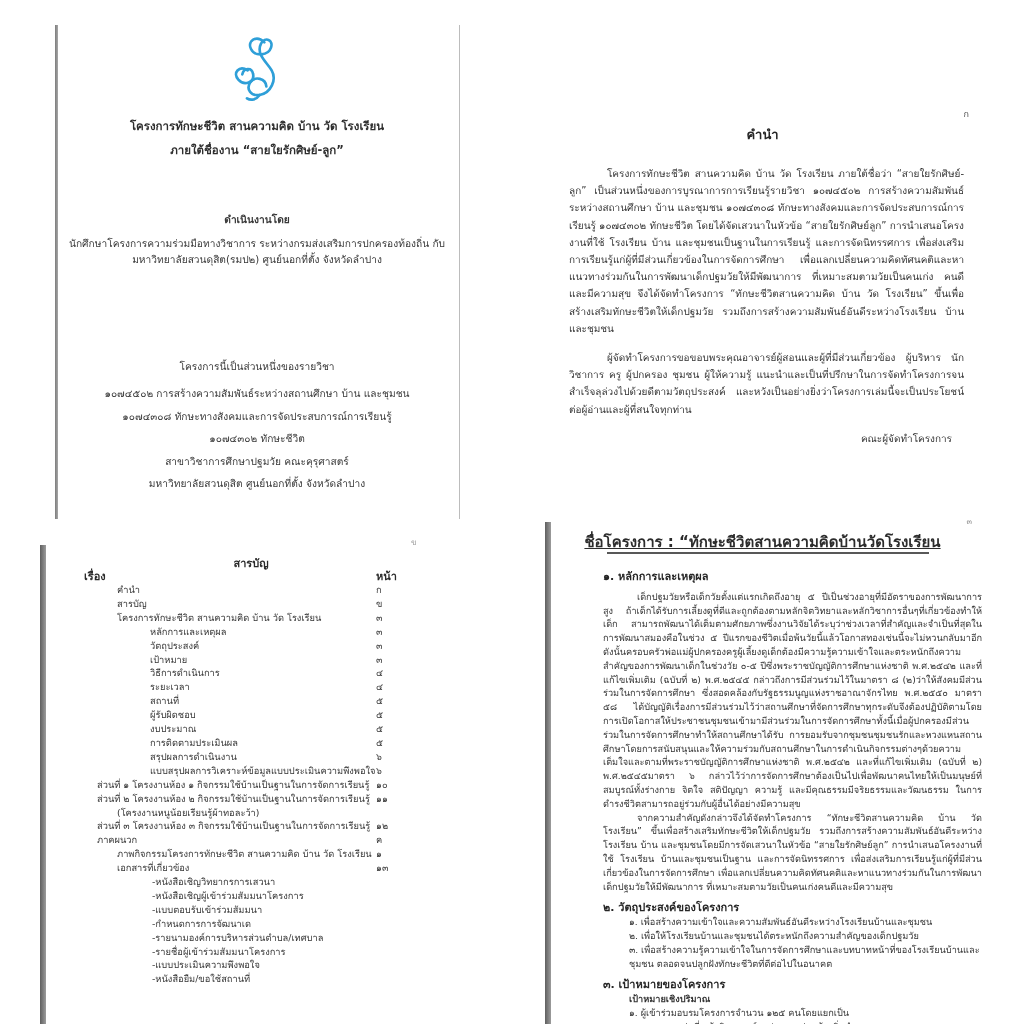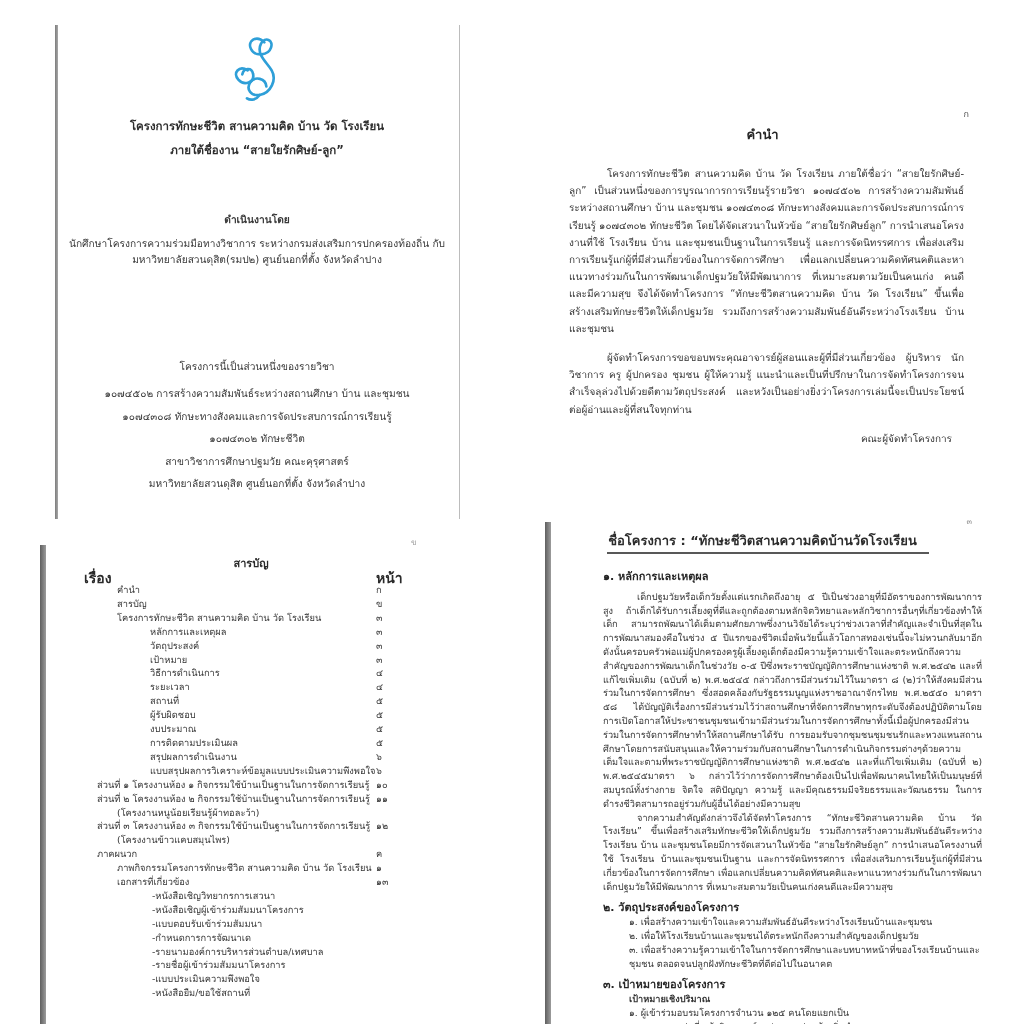--- a/index.html
+++ b/index.html
@@ -42,36 +42,36 @@
   #preface-heading { position: absolute; top: 99px; left: 0; right: 0; text-align: center; font-weight: bold; font-size: 13px; color: #262626; }
   #preface-body { position: absolute; top: 128px; left: 17px; right: 9px; font-size: 10px; line-height: 17.2px; text-align: justify; color: #333; }
   #preface-body p { margin: 12px; text-indent: 38px; }
   #preface-sign { text-align: right; padding-right: 12px; margin-top: 14px; text-indent: 0 !important; }
 
   
   #toc { left: 40px; top: 545px; width: 422px; height: 479px; }
   #toc .edge-band { width: 6px; }
   #toc-pagenum { position: absolute; top: -9px; left: 371px; font-size: 8px; color: #9a9a9a; }
   #toc-heading { position: absolute; top: 9px; left: 0; right: 0; text-align: center; font-weight: bold; font-size: 11px; color: #2a2a2a; }
-  #toc-colrow { position: absolute; top: 22px; left: 0; right: 0; height: 14px; font-weight: bold; font-size: 14px; color: #2a2a2a; }
+  #toc-colrow { position: absolute; top: 22px; left: 0; right: 0; height: 14px; font-weight: bold; font-size: 11px; color: #2a2a2a; }
   #toc-col-subject { position: absolute; left: 44px; }
   #toc-col-page { position: absolute; left: 336px; }
   #toc-rows { position: absolute; top: 38px; left: 0; right: 0; }
   .toc-row { position: relative; line-height: 13.9px; font-size: 9.3px; color: #353535; white-space: nowrap; }
   .toc-row.lv0 { padding-left: 57px; }
   .toc-row.lv1 { padding-left: 77px; }
   .toc-row.lv2 { padding-left: 110px; }
   .toc-row.lv3 { padding-left: 112px; }
   .toc-page { position: absolute; left: 336px; top: 0; }
 
   
   #project { left: 545px; top: 510px; width: 445px; height: 514px; }
   #project .edge-band { width: 6px; top: 12px; }
   #project-pagenum { position: absolute; top: 5px; right: 18px; font-size: 8px; color: #8a8a8a; }
-  #project-header { position: absolute; top: 20px; left: 0; right: 10px; text-align: center; font-weight: bold; font-size: 13px; color: #2c2c2c; white-space: nowrap; }
+  #project-header { position: absolute; top: 20px; left: 0; right: 10px; text-align: center; font-weight: bold; font-size: 15px; color: #2c2c2c; white-space: nowrap; text-decoration: underline; }
   #project-rule { position: absolute; top: 42px; left: 62px; width: 322px; border-top: 2px solid #585858; }
   #project-flow { position: absolute; top: 60px; left: 58px; right: 8px; font-size: 9.2px; line-height: 13.8px; color: #333; }
   .sec-head { font-weight: bold; font-size: 11px; color: #262626; margin-top: 8px; }
   #sec1-head { margin-top: 0; margin-bottom: 6px; }
   #project-flow p.body-para { margin: 0; text-align: justify; text-indent: 34px; }
   .obj-item { padding-left: 26px; }
   .goal-sub { font-weight: bold; padding-left: 26px; }
   .goal-lv0 { padding-left: 26px; }
   .goal-lv1 { padding-left: 56px; }
 </style>
@@ -132,21 +132,20 @@
       <div class="toc-row lv2"><span>สถานที่</span><span class="toc-page">๕</span></div>
       <div class="toc-row lv2"><span>ผู้รับผิดชอบ</span><span class="toc-page">๕</span></div>
       <div class="toc-row lv2"><span>งบประมาณ</span><span class="toc-page">๕</span></div>
       <div class="toc-row lv2"><span>การติดตามประเมินผล</span><span class="toc-page">๕</span></div>
       <div class="toc-row lv2"><span>สรุปผลการดำเนินงาน</span><span class="toc-page">๖</span></div>
       <div class="toc-row lv2"><span>แบบสรุปผลการวิเคราะห์ข้อมูลแบบประเมินความพึงพอใจ</span><span class="toc-page">๖</span></div>
       <div class="toc-row lv0"><span>ส่วนที่ ๑ โครงงานห้อง ๑ กิจกรรมใช้บ้านเป็นฐานในการจัดการเรียนรู้</span><span class="toc-page">๑๐</span></div>
       <div class="toc-row lv0"><span>ส่วนที่ ๒ โครงงานห้อง ๒ กิจกรรมใช้บ้านเป็นฐานในการจัดการเรียนรู้</span><span class="toc-page">๑๑</span></div>
       <div class="toc-row lv1"><span>(โครงงานหนูน้อยเรียนรู้ผ้าทอละว้า)</span></div>
       <div class="toc-row lv0"><span>ส่วนที่ ๓ โครงงานห้อง ๓ กิจกรรมใช้บ้านเป็นฐานในการจัดการเรียนรู้</span><span class="toc-page">๑๒</span></div>
-      <div class="toc-row lv1"><span>(โครงงานข้าวแคบสมุนไพร)</span></div>
       <div class="toc-row lv0"><span>ภาคผนวก</span><span class="toc-page">ค</span></div>
       <div class="toc-row lv1"><span>ภาพกิจกรรมโครงการทักษะชีวิต สานความคิด บ้าน วัด โรงเรียน</span><span class="toc-page">๑</span></div>
       <div class="toc-row lv1"><span>เอกสารที่เกี่ยวข้อง</span><span class="toc-page">๑๓</span></div>
       <div class="toc-row lv3"><span>-หนังสือเชิญวิทยากรการเสวนา</span></div>
       <div class="toc-row lv3"><span>-หนังสือเชิญผู้เข้าร่วมสัมมนาโครงการ</span></div>
       <div class="toc-row lv3"><span>-แบบตอบรับเข้าร่วมสัมมนา</span></div>
       <div class="toc-row lv3"><span>-กำหนดการการจัฒนาเด</span></div>
       <div class="toc-row lv3"><span>-รายนามองค์การบริหารส่วนตำบล/เทศบาล</span></div>
       <div class="toc-row lv3"><span>-รายชื่อผู้เข้าร่วมสัมมนาโครงการ</span></div>
       <div class="toc-row lv3"><span>-แบบประเมินความพึงพอใจ</span></div>

